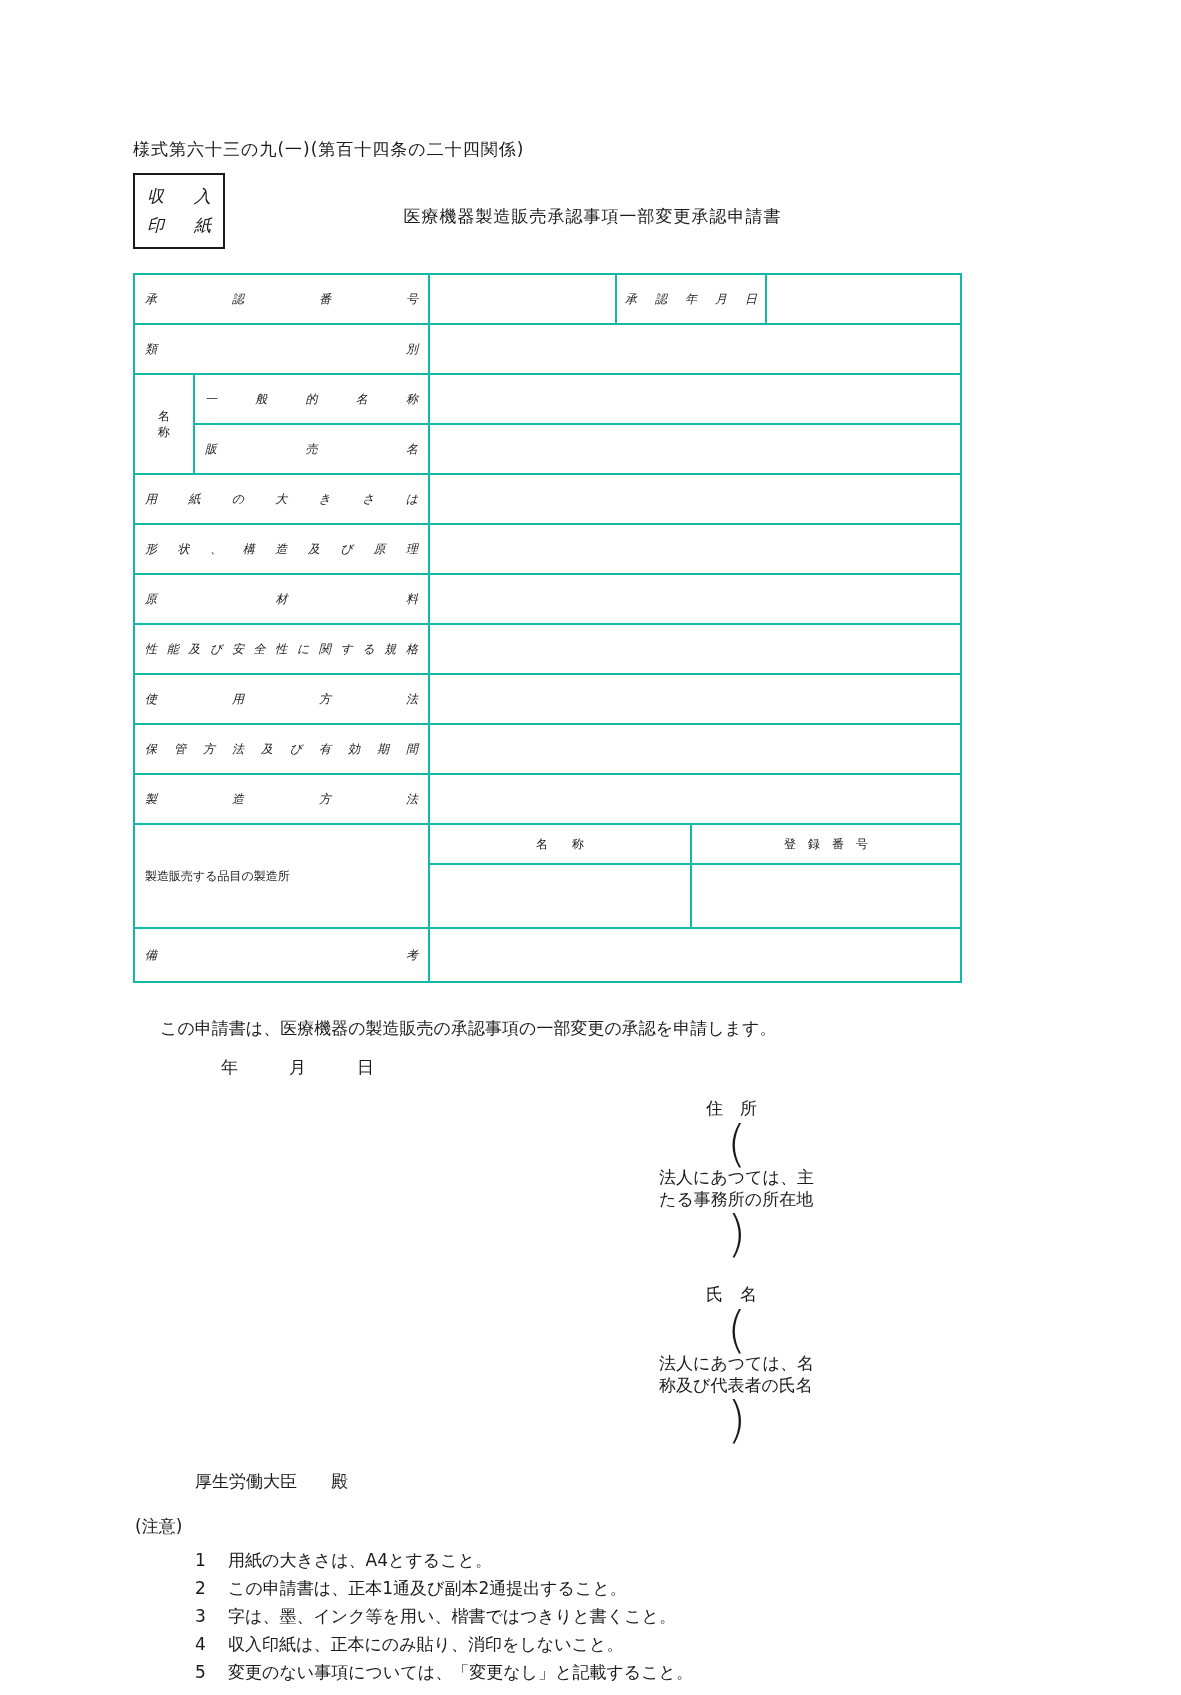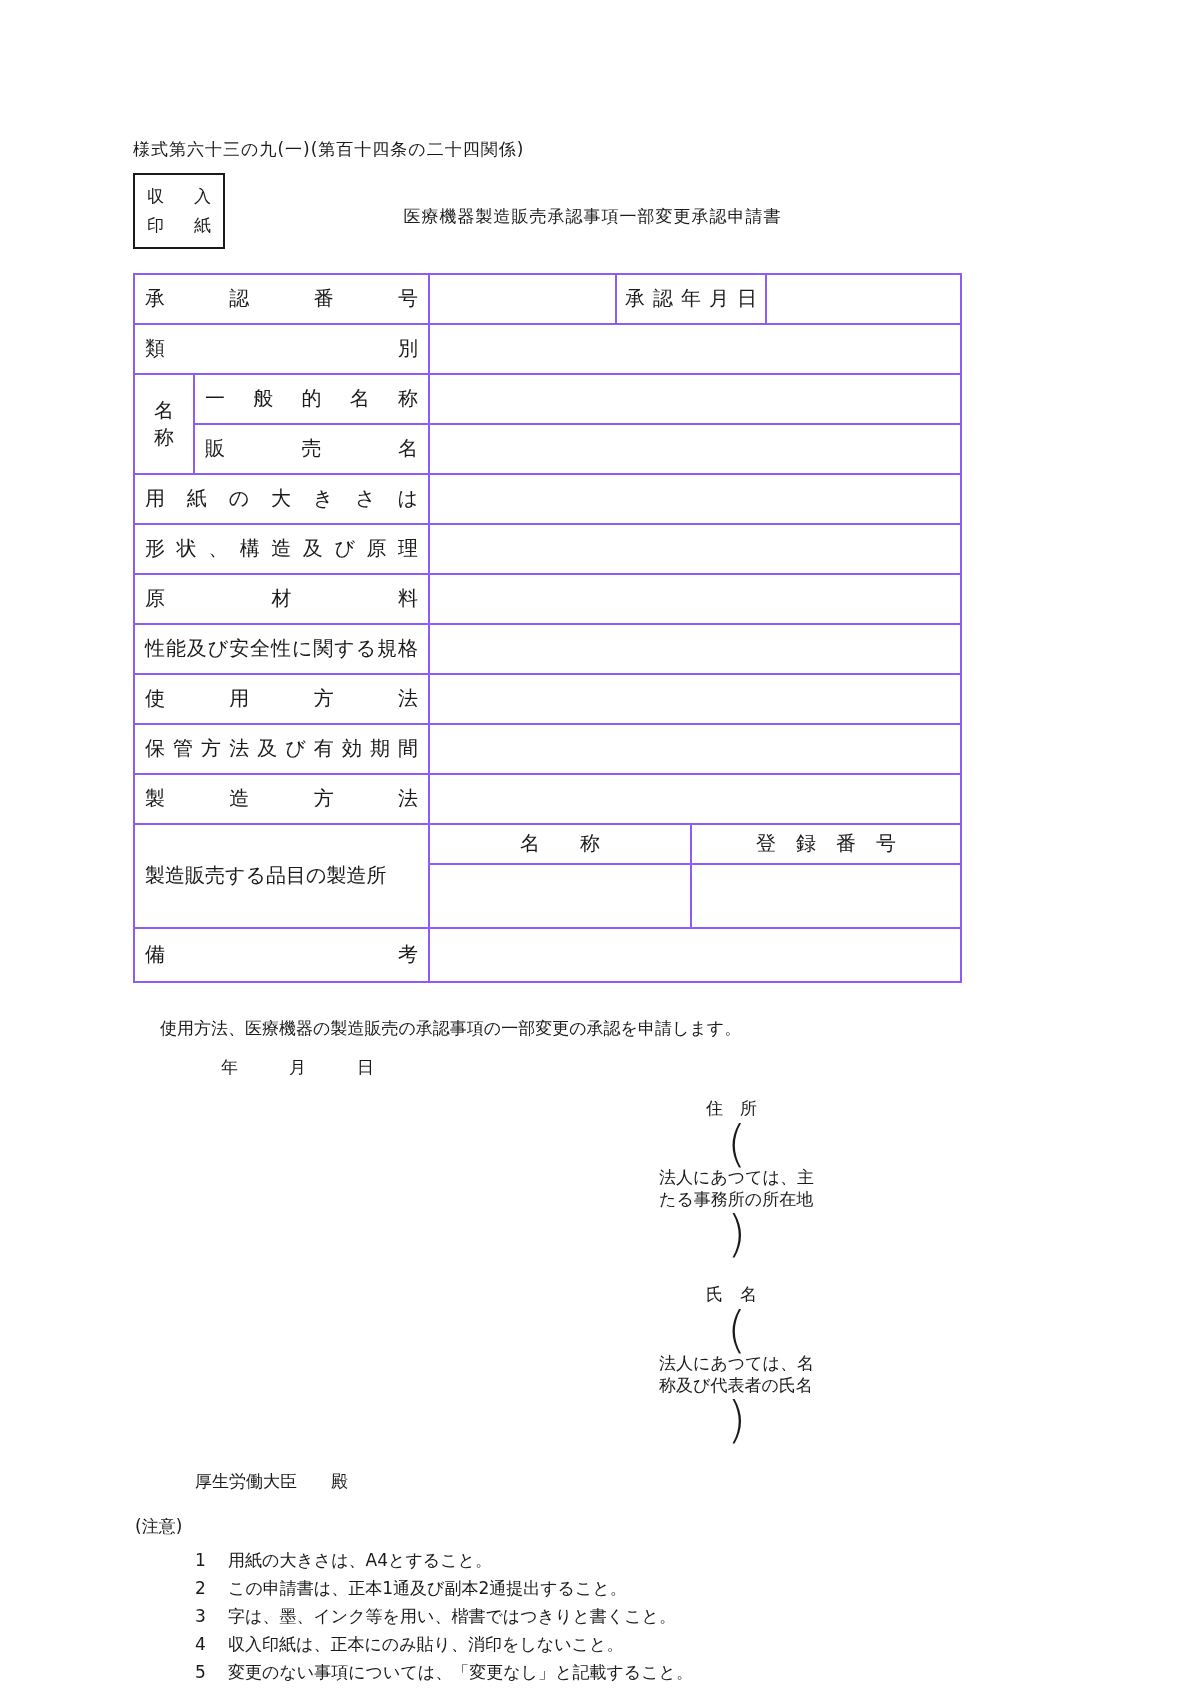--- a/index.html
+++ b/index.html
@@ -20,32 +20,32 @@
 
   .form-number { font-size:17px; letter-spacing:1px; }
 
   .stamp-row { display:flex; align-items:flex-start; margin-top:12px; }
   .stamp-box {
     width:92px; height:76px;
     border:2px solid #1a1a1a;
     padding:10px 12px;
     display:flex; flex-direction:column; justify-content:space-between;
   }
-  .jlabel { display:block; width:100%; text-align:justify; text-align-last:justify; }
+  .jlabel { display:block; width:100%; text-align:justify; text-align-last:justify;font-style:italic; }
   .doc-title { flex:1; text-align:center; padding-top:32px; letter-spacing:1px; }
 
   table.main {
     border-collapse:collapse; table-layout:fixed;
     width:827px; margin-top:24px;
   }
   table.main td {
-    border:2px solid #8b5cf6;
+    border:2px solid #14b8a6;
     padding:2px 10px;
     vertical-align:middle;
-    font-size:20px;
+    font-size:12px;
   }
   td.vstack { text-align:center; padding:2px 4px; }
   td.subhead { text-align:center; }
   .date-head { padding:2px 8px !important; }
 
   .declaration { margin:34px 0 0 27px; }
   .date-line { margin:16px 0 0 88px; }
 
   .sign-block { margin-left:380px; display:flex; align-items:center;flex-direction:column; }
   .sign-block.first { margin-top:18px; }
@@ -177,21 +177,21 @@
       </tr>
       <tr style="height:54px">
         <td colspan="2">
           <span class="jlabel">備考</span>
         </td>
         <td colspan="4"></td>
       </tr>
     </tbody>
       </table>
 
-    <div class="declaration">使用方法、医療機器の製造販売の承認事項の一部変更の承認を申請します。</div>
+    <div class="declaration">この申請書は、医療機器の製造販売の承認事項の一部変更の承認を申請します。</div>
 
     <div class="date-line">年　　　月　　　日</div>
 
     <div class="sign-block first">
       <span class="sign-label">住　所</span>
       <span class="paren">(</span>
       <span class="paren-lines">
         <span>法人にあつては、主</span>
         <span>たる事務所の所在地</span>
       </span>

